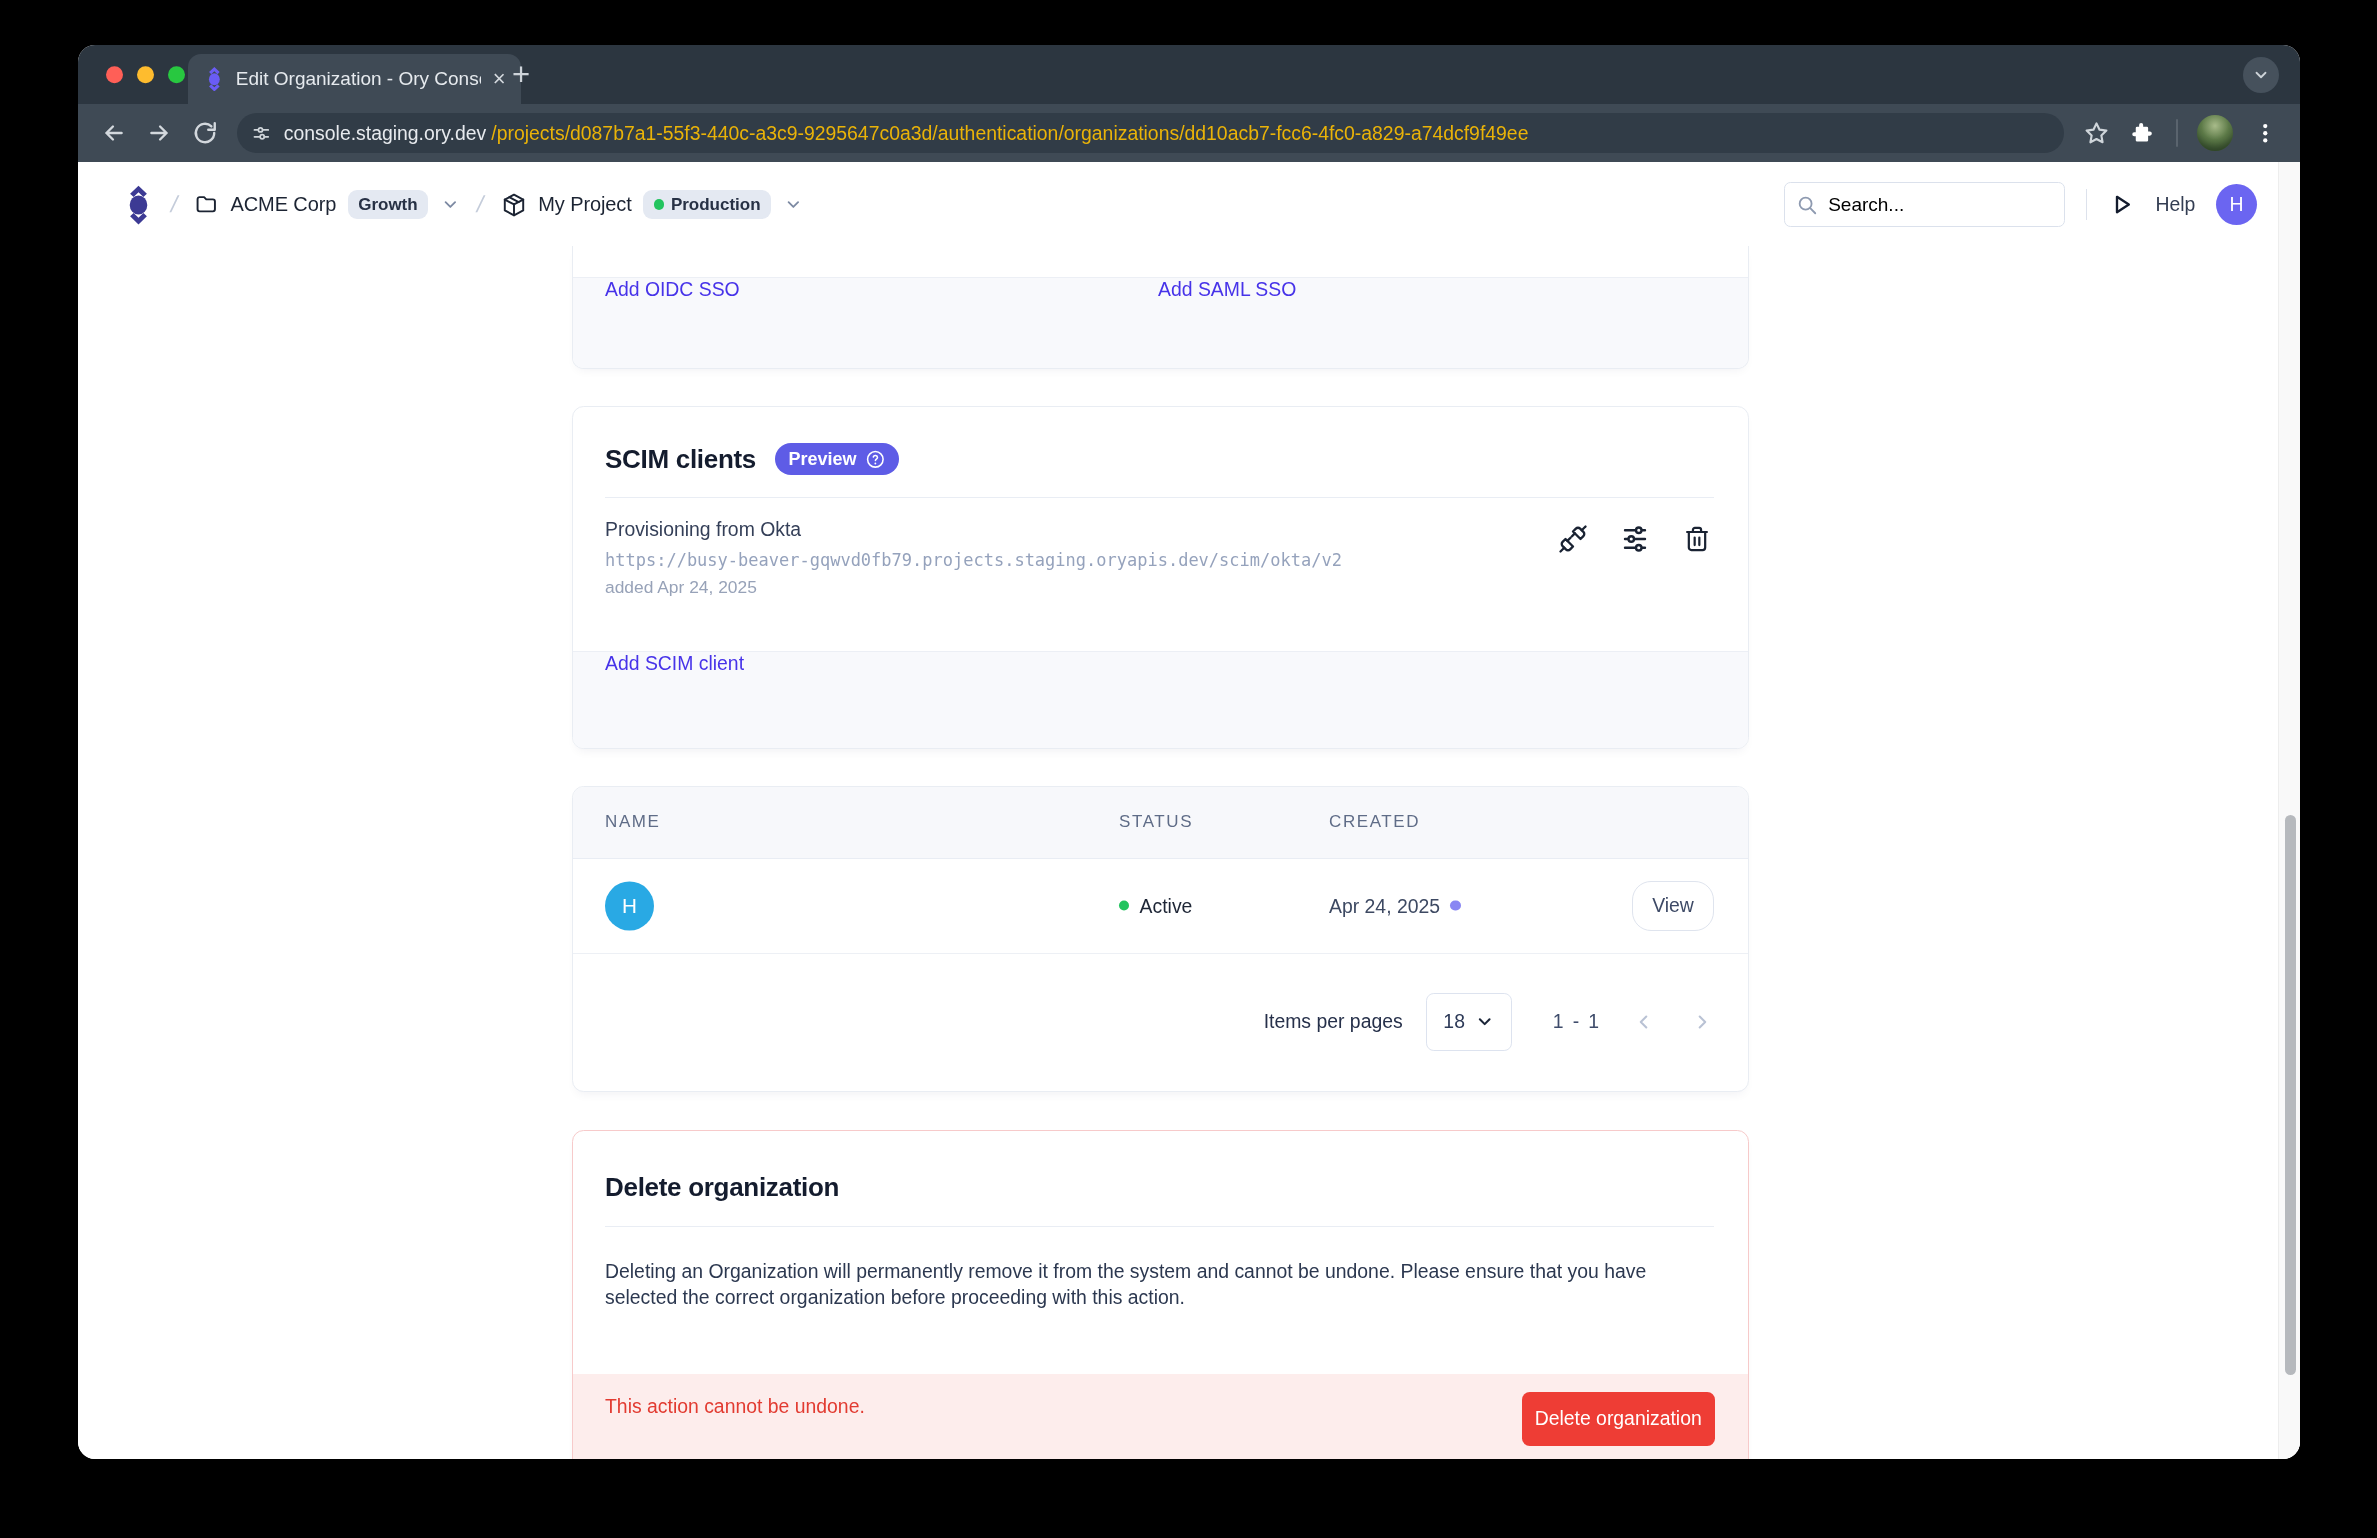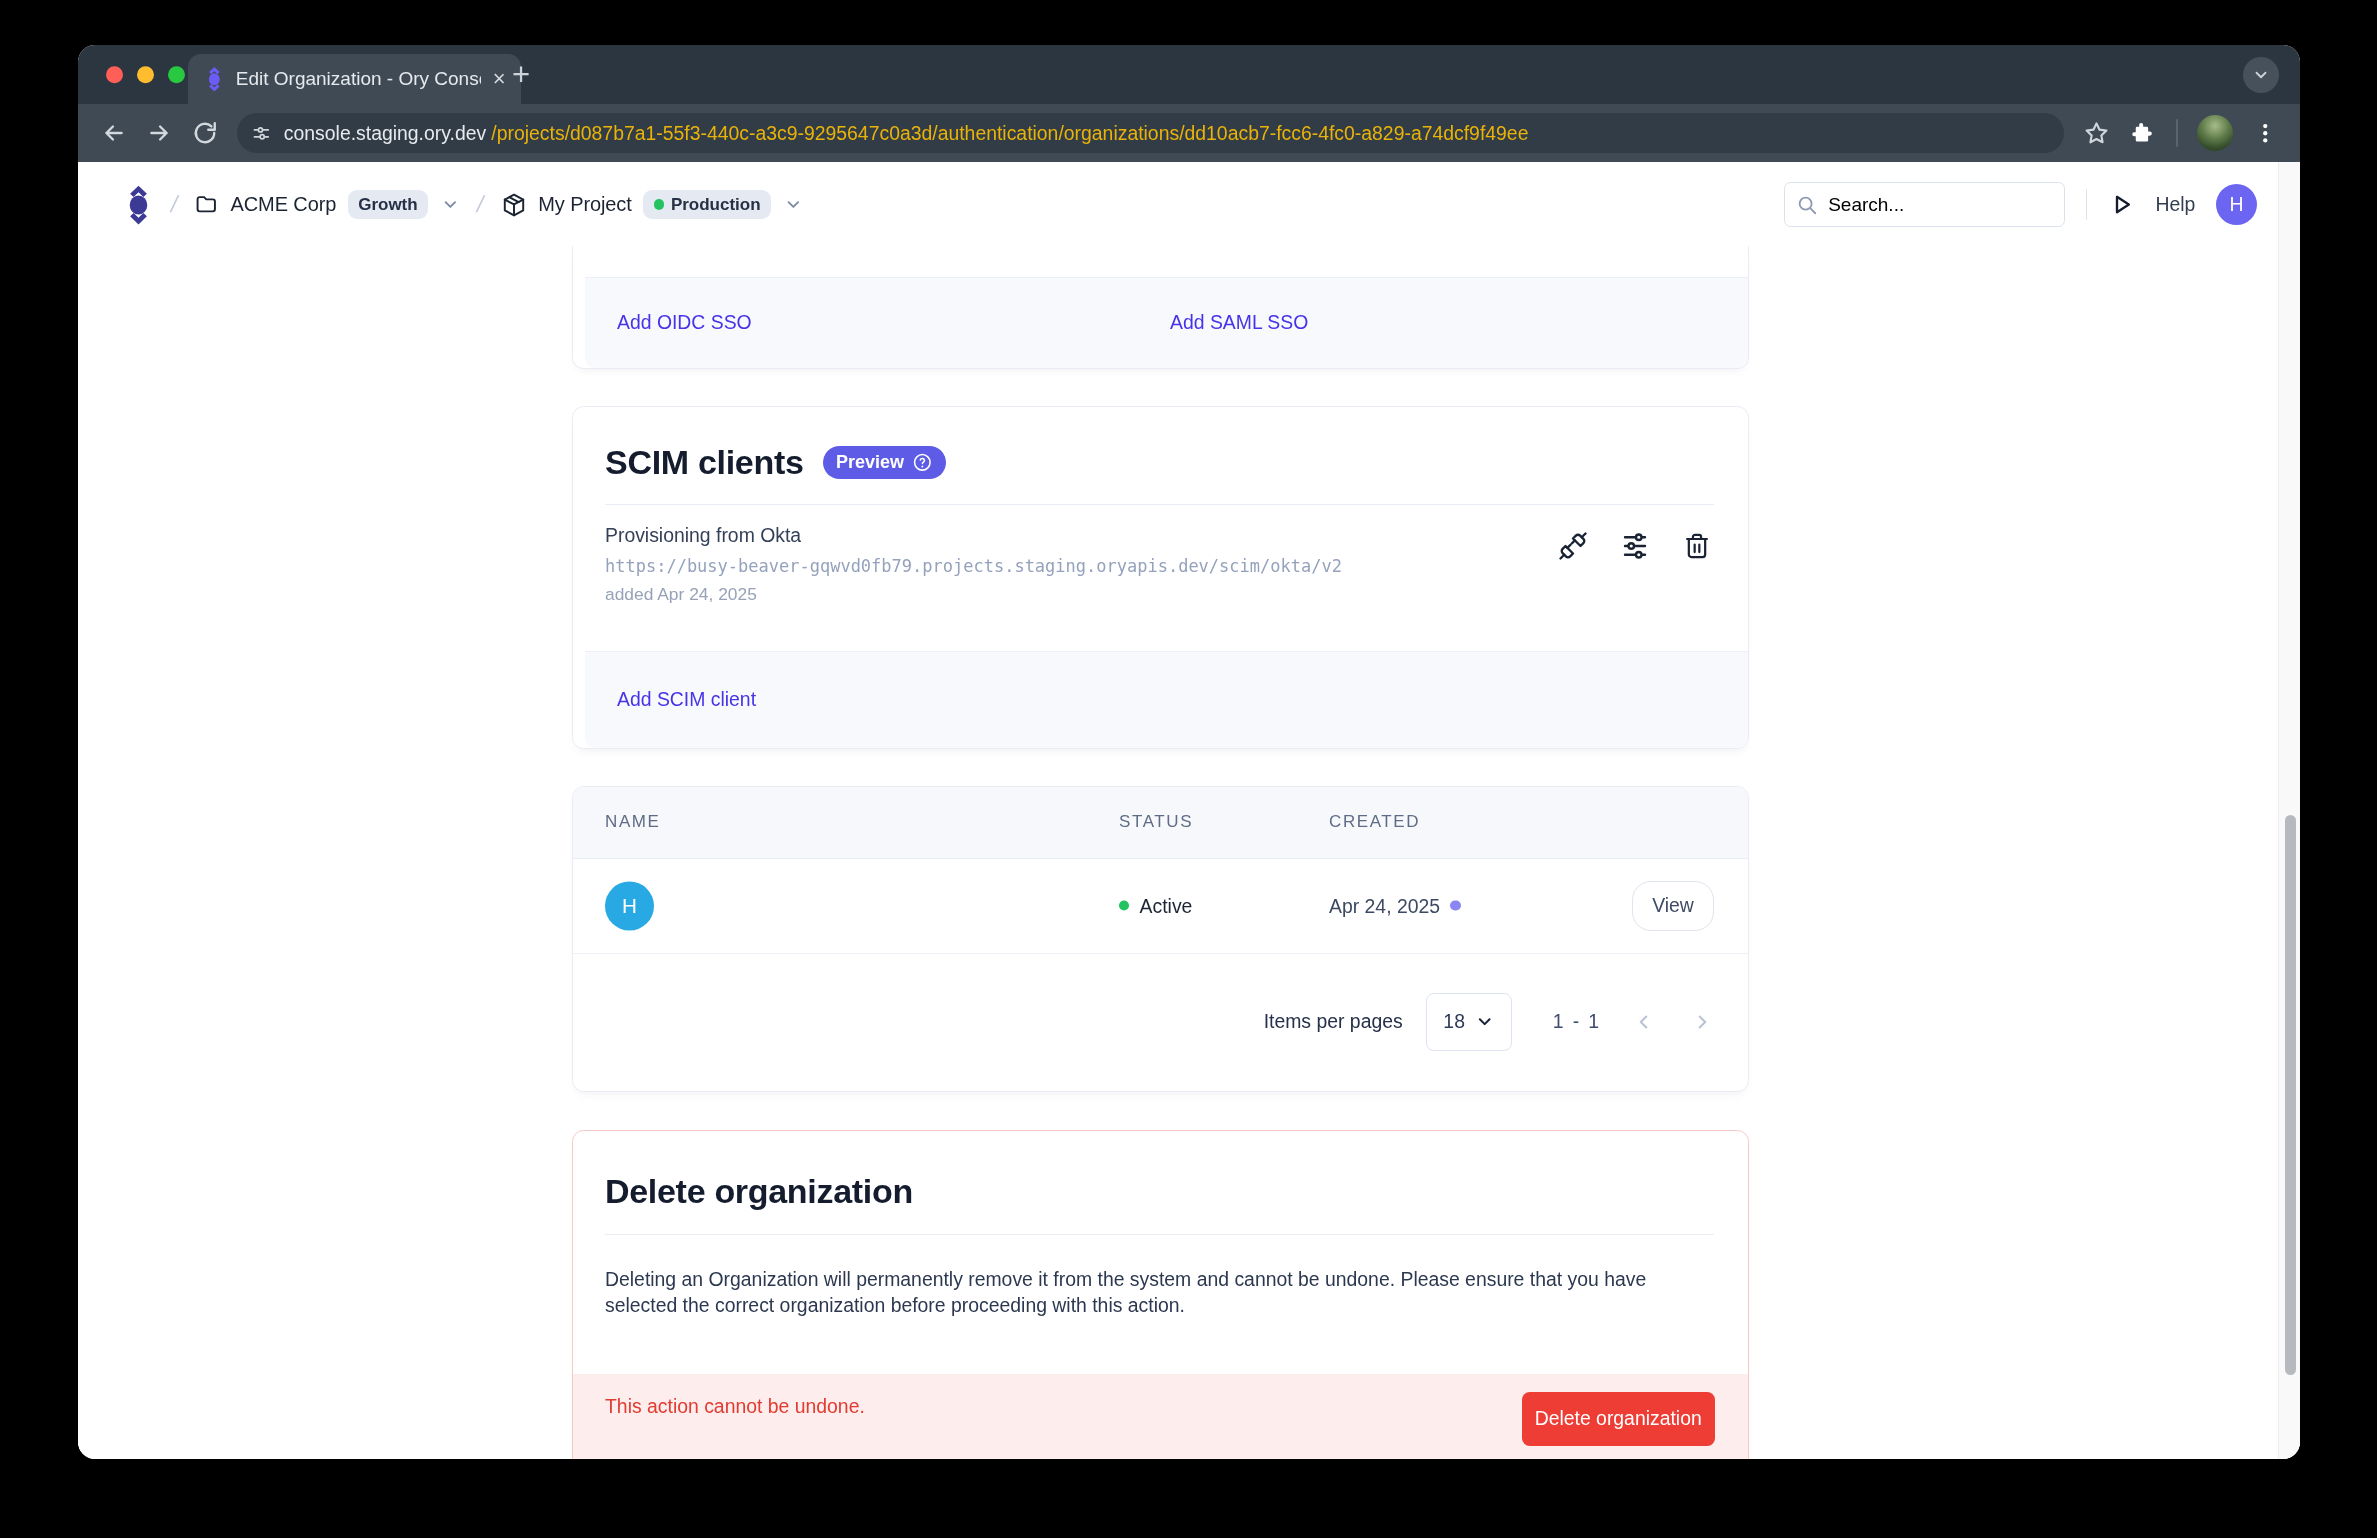--- a/index.html
+++ b/index.html
@@ -47,30 +47,30 @@
   .searchbox{width:256px;height:43px;border:1.3px solid #dbe1ec;border-radius:6.5px;display:flex;align-items:center;padding:0 11.6px;gap:9.7px;background:#fff}
   .search-ph{color:#000000;font-size:19px}
   .hdr-div{width:1.3px;height:31px;background:#dde2ec}
   .help{font-size:19.4px;color:#333d52}
   .avatar-h{width:41px;height:41px;border-radius:50%;background:#6b65f1;color:#fff;font-size:19.4px;display:flex;align-items:center;justify-content:center;font-weight:500}
   .navrow{height:46px;display:flex;align-items:center;gap:32px;padding:0 41px;border-bottom:1.3px solid #e8ebf2}
   .navitem{font-size:19.4px;color:#5d6b89;white-space:nowrap}
   
   .card{margin-left:494px;width:1175px;background:#fff;border:1.3px solid #e9edf3;border-radius:11.6px;position:relative;box-shadow:0 5.2px 10.3px -5.2px rgba(25,35,70,.07)}
   .link{color:#4733e9;font-size:19.4px;font-weight:500}
-  .card-foot{position:absolute;left:12px;right:0;bottom:0;background:#f8f9fc;border-top:1.3px solid #eceff5;border-radius:0 0 10.3px 10.3px;display:flex;align-items:center}
+  .card-foot{position:absolute;left:0;right:0;bottom:0;background:#f8f9fc;border-top:1.3px solid #eceff5;border-radius:0 0 10.3px 10.3px;display:flex;align-items:flex-start}
   
   .sso-card{margin-top:-1.3px;height:122px;border-top:none;border-radius:0 0 11.6px 11.6px}
   .sso-card .card-foot{top:31px}
   .sso-link-oidc{margin-left:32px}
   .sso-link-saml{position:absolute;left:585px}
   
   .scim-card{margin-top:37px;height:341px}
   .scim-head{padding:36px 32px 0;display:flex;align-items:center;gap:19.4px}
-  .h2{font-size:34px;font-weight:700;color:#141c2e;letter-spacing:-0.3px}
+  .h2{font-size:26px;font-weight:700;color:#141c2e;letter-spacing:-0.3px}
   .pill{background:#5e5ce6;border-radius:17.4px;padding:5.8px 13px;color:#fff;font-size:18px;display:flex;align-items:center;gap:8.4px;font-weight:700}
   .divider{border-top:1.3px solid #e9edf4;margin:22px 34px 0 32px}
   .client-row{padding:19.4px 32px 0;position:relative}
   .client-name{font-size:19.4px;color:#343f58;font-weight:500}
   .client-url{font-family:"DejaVu Sans Mono",monospace;font-size:17px;color:#95a2bc;margin-top:9px}
   .client-added{font-size:17.4px;color:#97a2b8;margin-top:7.8px}
   .client-actions{position:absolute;right:36px;top:26px;display:flex;gap:32px;align-items:center}
   .icon-btn{width:30px;height:30px;display:flex;align-items:center;justify-content:center}
   .scim-card .card-foot{height:96px}
   .scim-link{margin-left:32px}

